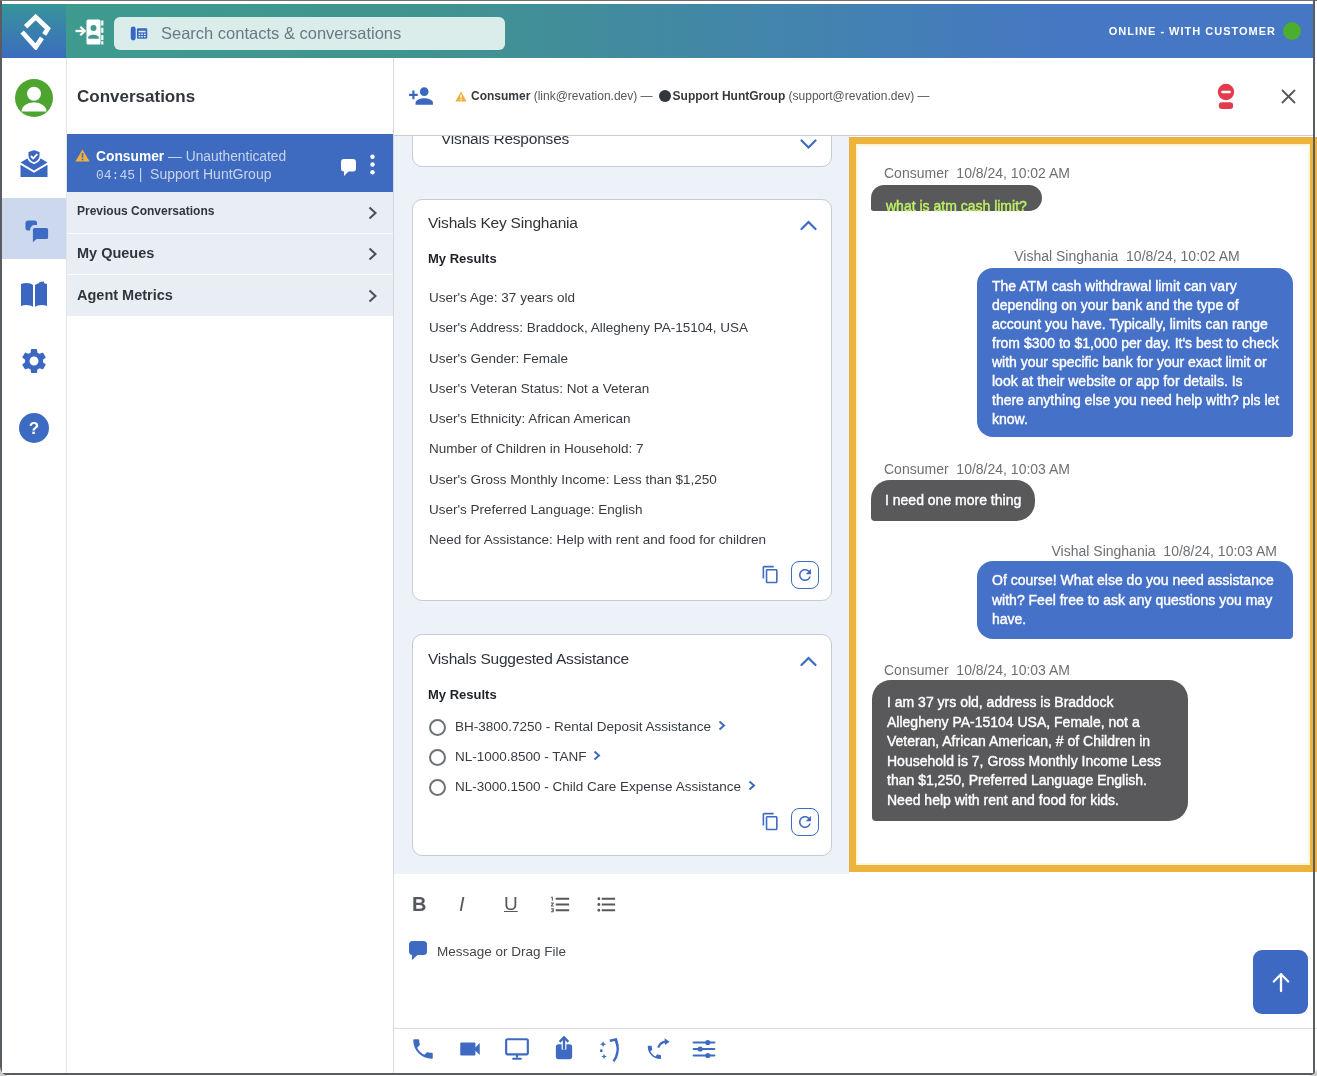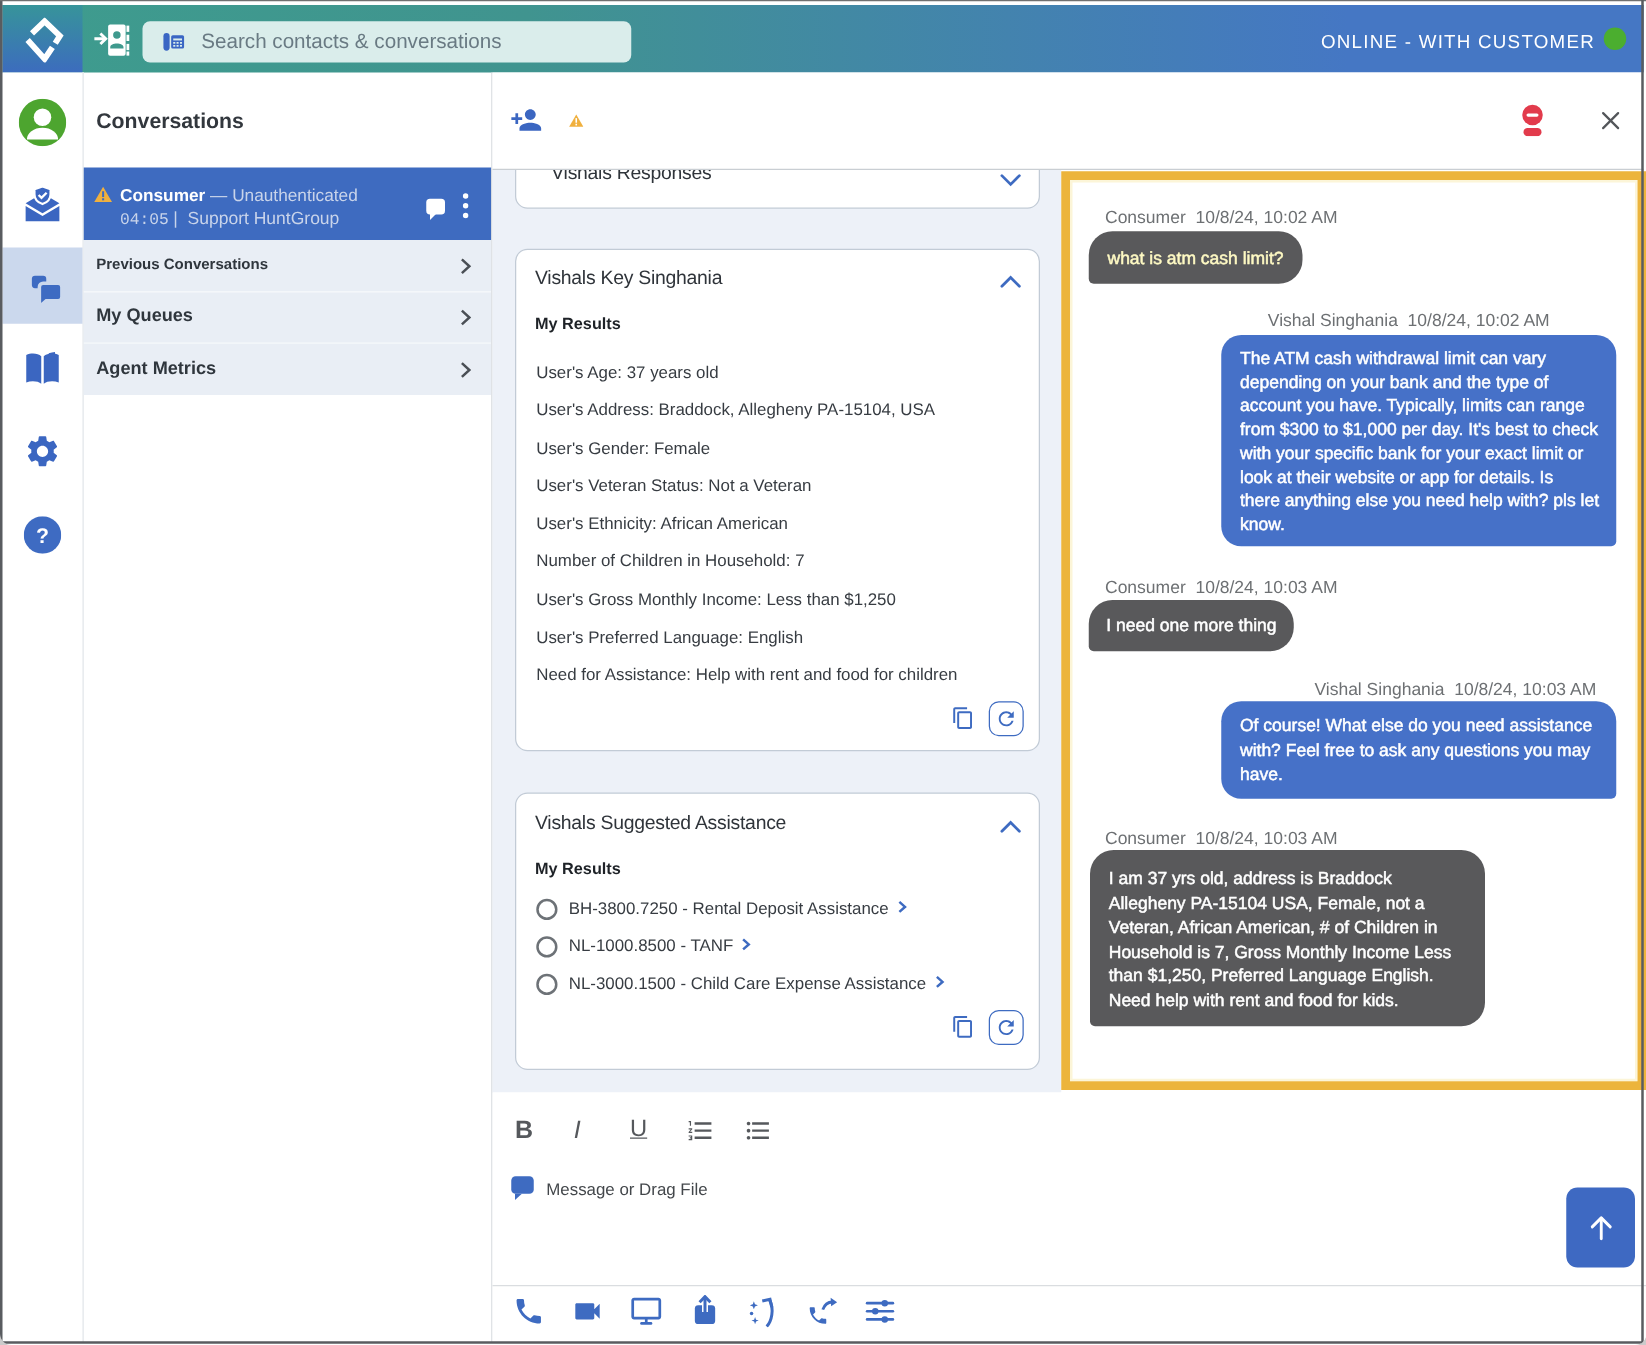--- a/index.html
+++ b/index.html
@@ -38,21 +38,21 @@
   <rect x="9.5" y="5" width="12.5" height="13" rx="1.6" fill="#3A66C4"></rect>
   <rect x="11.5" y="8.2" width="8.5" height="1.9" fill="#DAEDEB"></rect>
   <rect x="11.5" y="11.6" width="2" height="1.7" fill="#DAEDEB"></rect>
   <rect x="14.7" y="11.6" width="2" height="1.7" fill="#DAEDEB"></rect>
   <rect x="18" y="11.6" width="2" height="1.7" fill="#DAEDEB"></rect>
   <rect x="11.5" y="14.5" width="2" height="1.7" fill="#DAEDEB"></rect>
   <rect x="14.7" y="14.5" width="2" height="1.7" fill="#DAEDEB"></rect>
   <rect x="18" y="14.5" width="2" height="1.7" fill="#DAEDEB"></rect>
 </svg>
 <div class="a" style="left:161px;top:24px;font-size:16.5px;color:#697A83">Search contacts &amp; conversations</div>
-<div class="a" style="top:25px;right:41px;font-size:15px;font-weight:normal;letter-spacing:1px;color:#fff">ONLINE - WITH CUSTOMER</div>
+<div class="a" style="top:25px;right:41px;font-size:11px;font-weight:bold;letter-spacing:1px;color:#fff">ONLINE - WITH CUSTOMER</div>
 <div class="a" style="left:1283px;top:22px;width:18px;height:18px;border-radius:50%;background:#4BAE2F"></div>
 
 <div class="a" id="sidebar" style="left:2px;top:58px;width:64px;height:1016px;background:#fff;border-right:1px solid #E2E6EA"></div>
 <div class="a" style="left:2px;top:198px;width:64px;height:61px;background:#CBD8ED"></div>
 
 <svg class="a" style="left:15px;top:79px" width="38" height="38" viewBox="0 0 38 38">
   <defs>
         <clipPath id="avc">
           <circle cx="19" cy="19" r="19"></circle>
         </clipPath>
@@ -92,21 +92,21 @@
 </svg>
 
 <div class="a" style="left:77px;top:87px;font-size:17px;font-weight:bold;color:#32373D">Conversations</div>
 <div class="a" id="convrow" style="left:67px;top:134px;width:326px;height:58px;background:#3E6BC0"></div>
 <svg class="a" style="left:75px;top:149px" width="15" height="13" viewBox="0 0 15 13">
   <path d="M7.5,0.4 L14.6,12.6 H0.4 Z" fill="#F0B03E"></path>
   <rect x="6.7" y="4" width="1.6" height="4.6" fill="#3E6BC0"></rect>
   <rect x="6.7" y="9.6" width="1.6" height="1.7" fill="#3E6BC0"></rect>
 </svg>
 <div class="a" style="left:96px;top:149px;font-size:13.8px;color:#fff"><b>Consumer</b> <span style="color:#C9D4EA">— Unauthenticated</span></div>
-<div class="a" style="left:96px;top:166px;font-size:13px;color:#C9D4EA"><span style="font-family:'Liberation Mono',monospace">04:05</span> <span style="font-size:14px">| &nbsp;Support HuntGroup</span></div>
+<div class="a" style="left:96px;top:166px;font-size:13px;color:#C9D4EA"><span style="font-family:'Liberation Mono',monospace">04:45</span> <span style="font-size:14px">| &nbsp;Support HuntGroup</span></div>
 <svg class="a" style="left:339px;top:157px" width="19" height="19" viewBox="0 0 19 19">
   <rect x="2" y="2" width="15" height="12.5" rx="3" fill="#fff"></rect>
   <path d="M5,14 v5 l5,-5 z" fill="#fff"></path>
 </svg>
 <svg class="a" style="left:370px;top:154px" width="5" height="21" viewBox="0 0 5 21">
       <circle cx="2.5" cy="2.7" r="2.2" fill="#fff"></circle>
       <circle cx="2.5" cy="10.5" r="2.2" fill="#fff"></circle>
       <circle cx="2.5" cy="18.3" r="2.2" fill="#fff"></circle>
     </svg>
 <div class="a" style="left:67px;top:192px;width:326px;height:41px;background:#E9EEF5;border-bottom:1px solid #F8FAFC"></div>
@@ -188,36 +188,37 @@
 <div class="a" id="mainheader" style="left:394px;top:58px;width:921px;height:78px;background:#fff;border-bottom:1px solid #C9CED3;box-sizing:border-box;z-index:5"></div>
 
 <svg class="a" style="left:408px;top:83px;z-index:6" width="26" height="26" viewBox="0 0 24 24">
       <path fill="#3B66C1" d="M15 12c2.21 0 4-1.79 4-4s-1.79-4-4-4-4 1.79-4 4 1.79 4 4 4zm-9-2V7H4v3H1v2h3v3h2v-3h3v-2H6zm9 4c-2.67 0-8 1.34-8 4v2h16v-2c0-2.66-5.33-4-8-4z"></path>
     </svg>
 <svg class="a" style="left:455px;top:91px;z-index:6" width="12" height="11" viewBox="0 0 15 13">
   <path d="M7.5,0.4 L14.6,12.6 H0.4 Z" fill="#F0B03E"></path>
   <rect x="6.7" y="4" width="1.6" height="4.6" fill="#fff"></rect>
   <rect x="6.7" y="9.6" width="1.6" height="1.7" fill="#fff"></rect>
 </svg>
+<div class="a" style="left:471px;top:89px;font-size:12px;line-height:15px;color:#54575B;z-index:6"><b style="color:#36393D">Consumer</b> (link@revation.dev) —<span style="display:inline-block;width:12px;height:12px;border-radius:50%;background:#33363a;margin-left:6px;margin-right:2px;vertical-align:-1.5px"></span><b style="color:#36393D">Support HuntGroup</b> (support@revation.dev) —</div>
 <svg class="a" style="left:1216px;top:83px;z-index:6" width="20" height="26" viewBox="0 0 20 26">
   <circle cx="10" cy="9" r="8.2" fill="#E23B4C"></circle>
   <rect x="5.2" y="7.7" width="9.6" height="2.6" rx="1.3" fill="#fff"></rect>
   <rect x="2.8" y="19.3" width="14.4" height="6.7" rx="3.3" fill="#E23B4C"></rect>
 </svg>
 <svg class="a" style="left:1281px;top:89px;z-index:6" width="15" height="15" viewBox="0 0 15 15">
       <g stroke="#53565A" stroke-width="1.8" stroke-linecap="round">
         <line x1="1.5" y1="1.5" x2="13.5" y2="13.5"></line>
         <line x1="13.5" y1="1.5" x2="1.5" y2="13.5"></line>
       </g>
     </svg>
 
 <div class="a" id="chatframe" style="left:849px;top:137px;width:468px;height:735px;border:7px solid #ECB43C;background:#fff;box-sizing:border-box;z-index:3;box-shadow:inset 0 0 0 2px #FCF5D8"></div>
 
 <div class="a" style="left:884px;top:165px;font-size:14px;color:#6D7073;z-index:4">Consumer&nbsp; 10/8/24, 10:02 AM</div>
-<div class="a bub" style="left:871px;top:185px;height:42px;background:#59595B;border-radius:19px 19px 19px 4px;color:#fef9c3;line-height:42px;padding:0 15px;z-index:4">what is atm cash limit?</div>
+<div class="a bub" style="left:871px;top:185px;height:26px;background:#59595B;border-radius:19px 19px 19px 4px;color:#bef264;line-height:42px;padding:0 15px;z-index:4">what is atm cash limit?</div>
 <div class="a" style="left:977px;top:248px;width:300px;text-align:center;font-size:14px;color:#6D7073;z-index:4">Vishal Singhania&nbsp; 10/8/24, 10:02 AM</div>
 <div class="a bub" style="left:977px;top:268px;width:316px;background:#4671C8;border-radius:16px 16px 4px 16px;color:#fff;line-height:19px;padding:9px 14px 8px 15px;z-index:4;box-sizing:border-box">The ATM cash withdrawal limit can vary<br>depending on your bank and the type of<br>account you have. Typically, limits can range<br>from $300 to $1,000 per day. It's best to check<br>with your specific bank for your exact limit or<br>look at their website or app for details. Is<br>there anything else you need help with? pls let<br>know.</div>
 <div class="a" style="left:884px;top:461px;font-size:14px;color:#6D7073;z-index:4">Consumer&nbsp; 10/8/24, 10:03 AM</div>
 <div class="a bub" style="left:871px;top:480px;height:41px;background:#59595B;border-radius:19px 19px 19px 4px;color:#fff;line-height:41px;padding:0 14px;z-index:4">I need one more thing</div>
 <div class="a" style="left:977px;top:543px;width:300px;text-align:right;font-size:14px;color:#6D7073;z-index:4">Vishal Singhania&nbsp; 10/8/24, 10:03 AM</div>
 <div class="a bub" style="left:977px;top:561px;width:316px;background:#4671C8;border-radius:16px 16px 4px 16px;color:#fff;line-height:19.5px;padding:10px 14px 9px 15px;z-index:4;box-sizing:border-box">Of course! What else do you need assistance<br>with? Feel free to ask any questions you may<br>have.</div>
 <div class="a" style="left:884px;top:662px;font-size:14px;color:#6D7073;z-index:4">Consumer&nbsp; 10/8/24, 10:03 AM</div>
 <div class="a bub" style="left:872px;top:680px;width:316px;background:#59595B;border-radius:19px 19px 19px 4px;color:#fff;line-height:19.5px;padding:13px 14px 11px 15px;z-index:4;box-sizing:border-box">I am 37 yrs old, address is Braddock<br>Allegheny PA-15104 USA, Female, not a<br>Veteran, African American, # of Children in<br>Household is 7, Gross Monthly Income Less<br>than $1,250, Preferred Language English.<br>Need help with rent and food for kids.</div>
 
 <div class="a" id="compose" style="left:394px;top:874px;width:923px;height:200px;background:#fff;z-index:4"></div>

